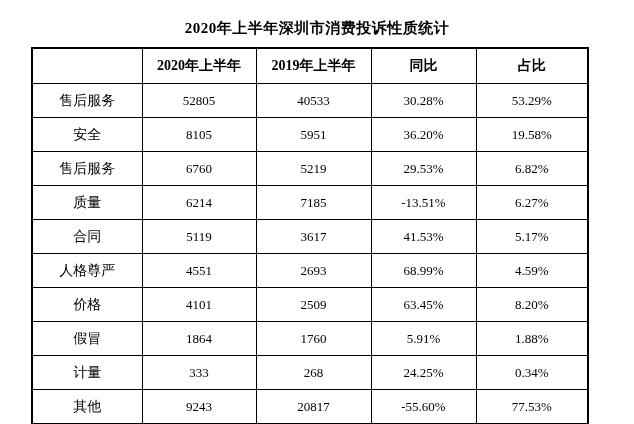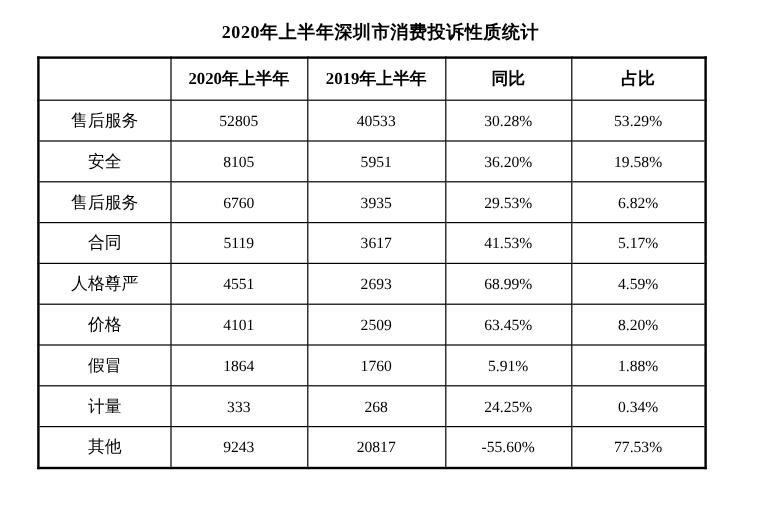--- a/index.html
+++ b/index.html
@@ -84,23 +84,30 @@
       <tr>
         <td class="label-cell">安全</td>
         <td>8105</td>
         <td>5951</td>
         <td>36.20%</td>
         <td>19.58%</td>
       </tr>
       <tr>
         <td class="label-cell">售后服务</td>
         <td>6760</td>
-        <td>3935</td>
+        <td>5219</td>
         <td>29.53%</td>
         <td>6.82%</td>
+      </tr>
+      <tr>
+        <td class="label-cell">质量</td>
+        <td>6214</td>
+        <td>7185</td>
+        <td>-13.51%</td>
+        <td>6.27%</td>
       </tr>
       <tr>
         <td class="label-cell">合同</td>
         <td>5119</td>
         <td>3617</td>
         <td>41.53%</td>
         <td>5.17%</td>
       </tr>
       <tr>
         <td class="label-cell">人格尊严</td>

